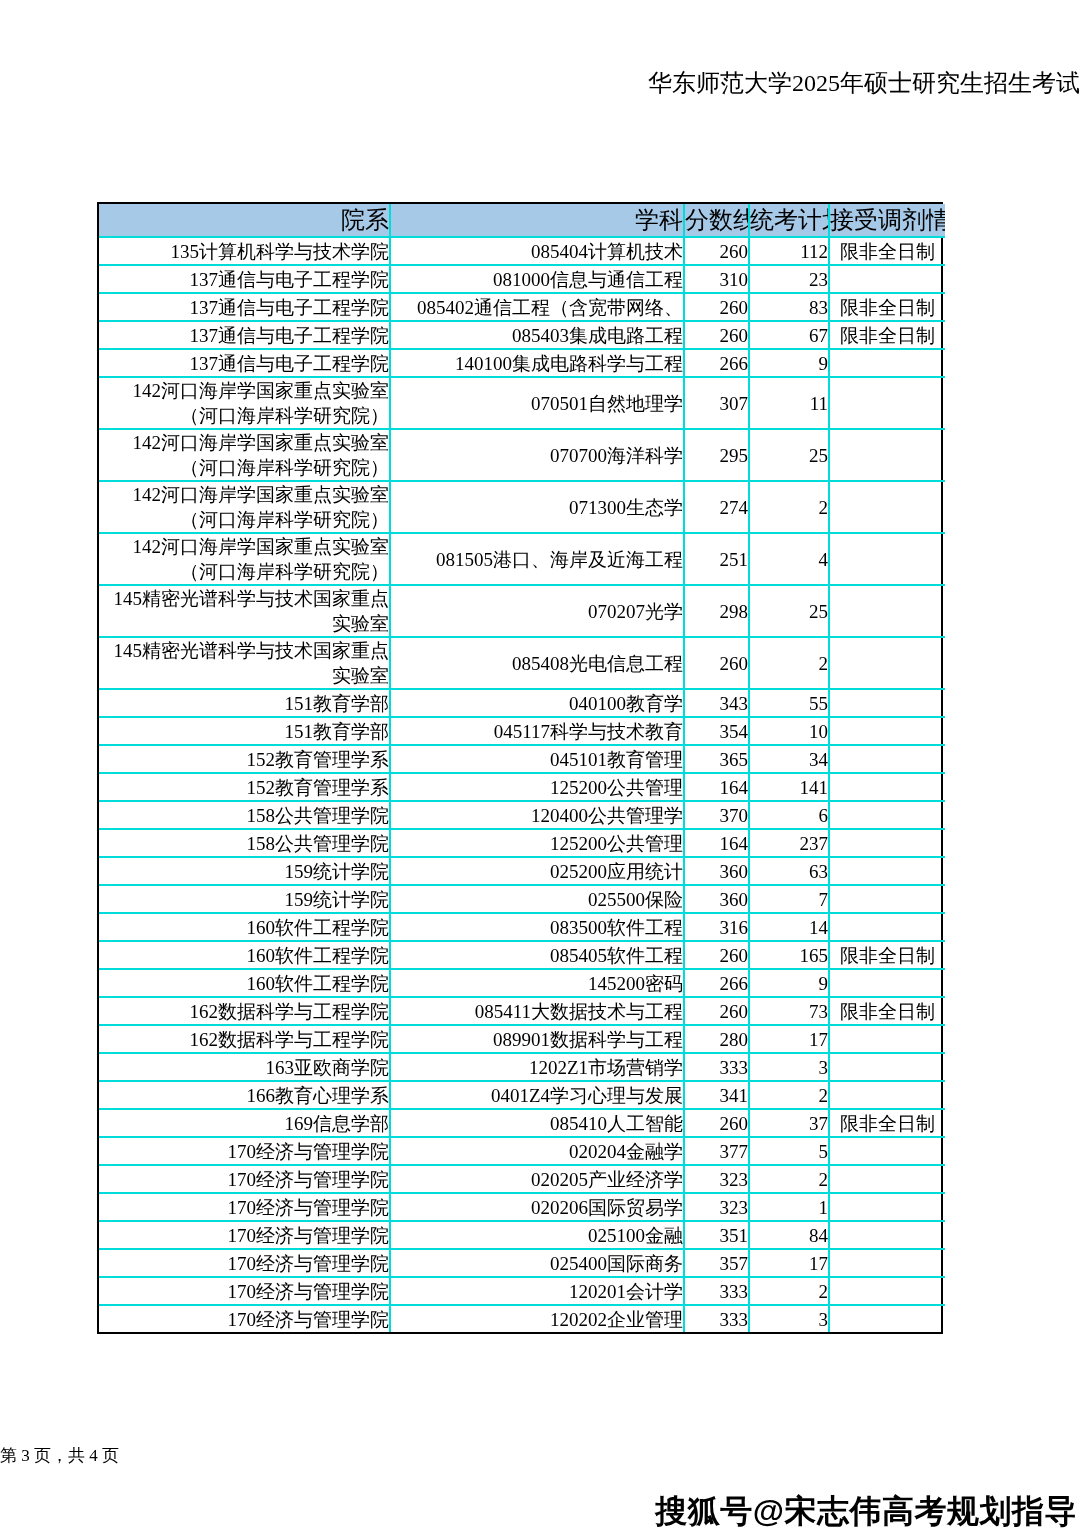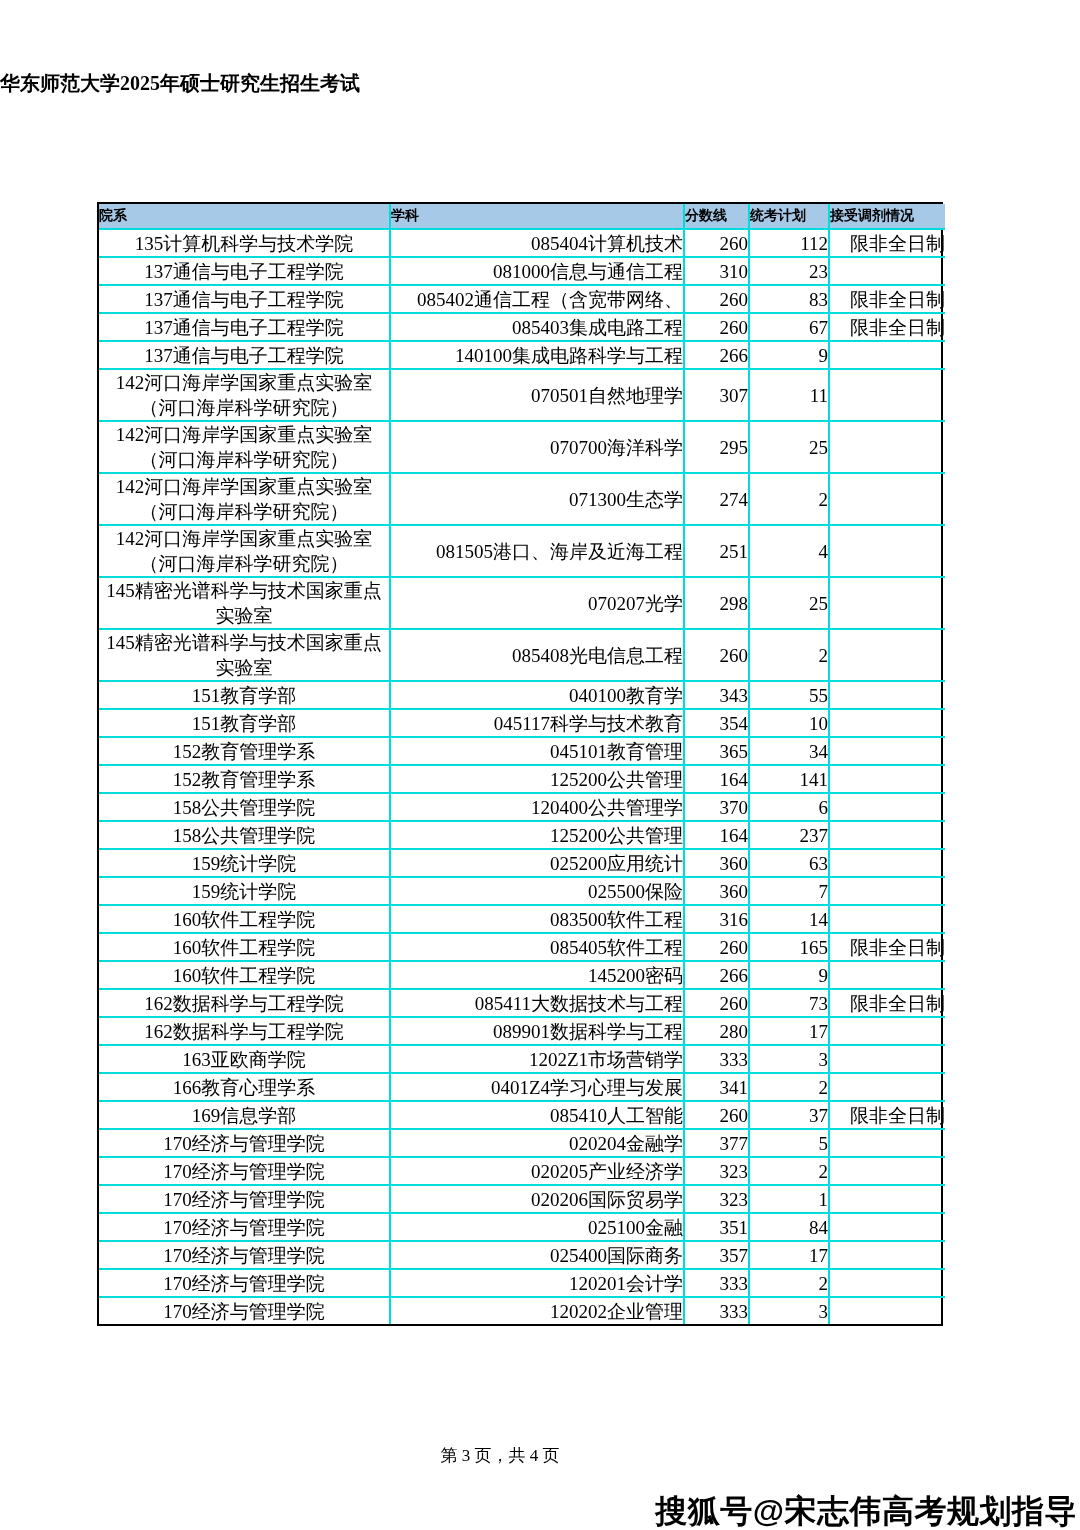--- a/index.html
+++ b/index.html
@@ -11,22 +11,22 @@
     position:relative;
     overflow:hidden;
   }
   :root {
     --cyan:#00dcda;
     --header-bg:#a6c9e8;
     --outer:#000000;
   }
   .titles {
     position:absolute; top:64px; left:0; width:100%;
-    text-align:left; font-weight:bold;
-    font-size:20px; line-height:38px;
+    text-align:right; font-weight:normal;
+    font-size:24px; line-height:38px;
   }
   .table-wrap {
     position:absolute; left:97px; top:202px; width:846px;
     border:2px solid var(--outer);
     box-sizing:border-box;
     background:#fff;
   }
   table.score {
     border-collapse:collapse;
     border:hidden;            
@@ -34,38 +34,38 @@
     table-layout:fixed;
   }
   table.score th, table.score td {
     border:2px solid var(--cyan);
     padding:0;
     overflow:hidden;
     vertical-align:middle;
   }
   table.score th {
     background:var(--header-bg);
-    font-weight:bold;
-    font-size:14px;
+    font-weight:normal;
+    font-size:24px;
     height:24px;
-    text-align:left;
+    text-align:right;
     white-space:nowrap;
   }
   table.score td {
     font-size:19px;
     line-height:25px;
     height:26px;
   }
-  td.dept    { text-align:center;  padding-left:3px;  }
+  td.dept    { text-align:right;  padding-left:3px;  }
   td.subject { text-align:right;  padding-left:3px;  white-space:nowrap; }
   td.num     { text-align:right; padding-right:5px; white-space:nowrap; }
-  td.adjust  { text-align:right;  padding-left:2px;  white-space:nowrap; }
+  td.adjust  { text-align:center;  padding-left:2px;  white-space:nowrap; }
   .footer {
     position:absolute; top:1444px; left:0; width:1000px;
-    text-align:center; font-size:17px;
+    font-size:17px;
   }
   .watermark {
     position:absolute; top:1490px; right:3px;
     font-family:"Liberation Sans","DejaVu Sans",sans-serif;
     font-size:32px; font-weight:bold; letter-spacing:0.5px;
     color:#000;
     text-shadow:1px 1px 0 #fff;
   }
 </style>
 </head>

